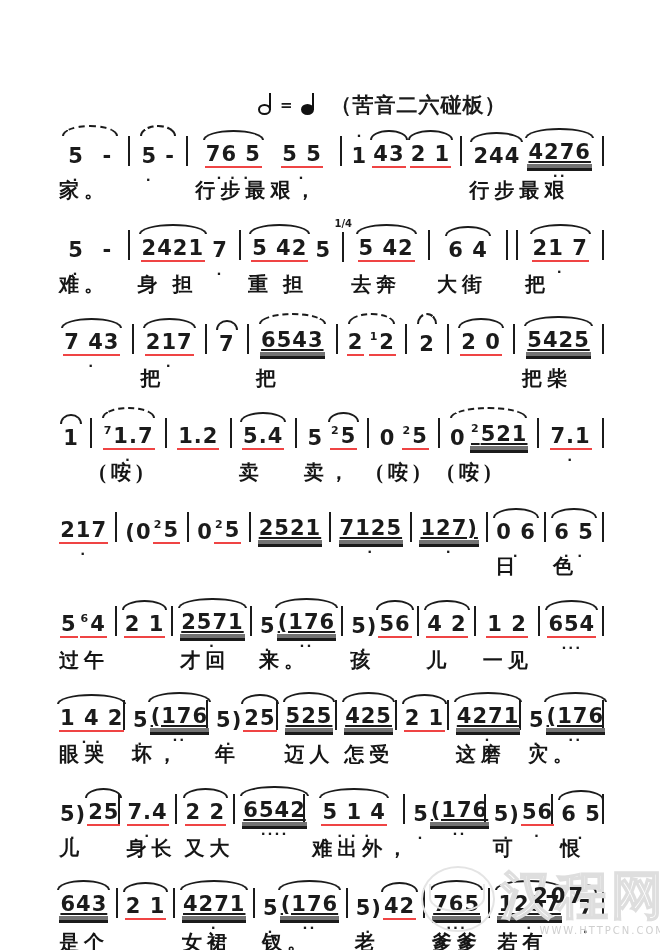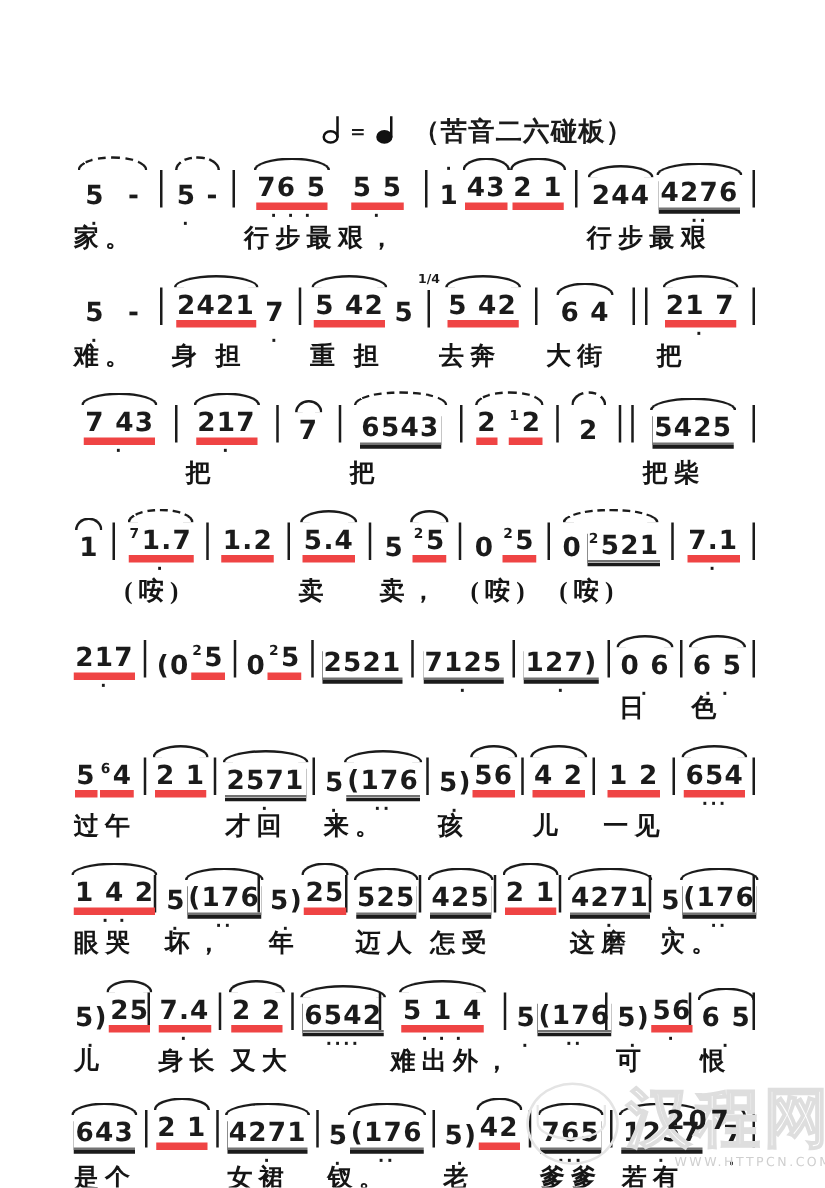--- a/index.html
+++ b/index.html
@@ -20,22 +20,22 @@
   .system{display:flex;align-items:flex-start;margin-bottom:9px;}
   .measure{flex:1 1 auto;min-width:0;display:flex;flex-direction:column;padding:0 3px;}
   .mnotes{position:relative;display:flex;align-items:flex-end;justify-content:space-around;height:46px;}
   .marc > .mnotes::before{content:"";position:absolute;left:3px;right:3px;top:3px;height:9px;
       border:2px solid #1b1b1b;border-bottom:none;border-radius:50% 50% 0 0/100% 100% 0 0;}
   .marcd > .mnotes::before{border-top-style:dashed;}
   .mlyric{height:30px;padding-top:9px;font-size:20px;letter-spacing:5px;white-space:nowrap;
       font-family:"Liberation Serif","DejaVu Serif",serif;font-weight:700;color:#151515;}
   .tok{position:relative;display:inline-block;white-space:pre;font-size:21px;font-weight:700;
        letter-spacing:1px;line-height:24px;padding:0 1px;}
-  .u1{border-bottom:6px solid #ef4444;}
-  .u2{border-bottom:2px solid #737373;box-shadow:0 3px 0 0 #1b1b1b;}
+  .u1{border-bottom:2px solid #ef4444;}
+  .u2{border-bottom:4px solid #737373;box-shadow:0 3px 0 0 #1b1b1b;text-decoration:underline;}
   .tok .arc{position:absolute;left:-2px;right:-2px;top:-12px;height:8px;
        border:2px solid #1b1b1b;border-bottom:none;border-radius:50% 50% 0 0/100% 100% 0 0;}
   .tok .db{position:absolute;left:0;right:0;bottom:-17px;text-align:center;font-size:13px;
        font-style:normal;letter-spacing:2px;line-height:10px;}
   .tok .da{position:absolute;left:0;right:0;top:-13px;text-align:center;font-size:13px;
        font-style:normal;line-height:10px;}
   .gsup{font-size:11px;line-height:10px;vertical-align:9px;margin-right:1px;}
   .barwrap{display:flex;flex-direction:column;align-items:center;width:10px;flex:0 0 auto;}
   .blabel{font-size:10px;font-weight:700;height:12px;line-height:12px;margin-top:2px;}
   .barwrap .bar{width:2px;height:30px;background:#1b1b1b;margin-top:14px;}
@@ -232,20 +232,26 @@
         </div>
         <div class="measure marc marcd">
           <div class="mnotes">
             <span class="tok">2</span>
           </div>
           <div class="mlyric"></div>
         </div>
         <div class="barwrap">
           <div class="bar"></div>
         </div>
+        <div class="measure">
+          <div class="mnotes">
+            <span class="tok u1">2 0<i class="arc"></i></span>
+          </div>
+          <div class="mlyric"></div>
+        </div>
         <div class="barwrap">
           <div class="bar"></div>
         </div>
         <div class="measure">
           <div class="mnotes">
             <span class="tok u2">5425<i class="arc"></i></span>
           </div>
           <div class="mlyric">把柴</div>
         </div>
         <div class="barwrap">

